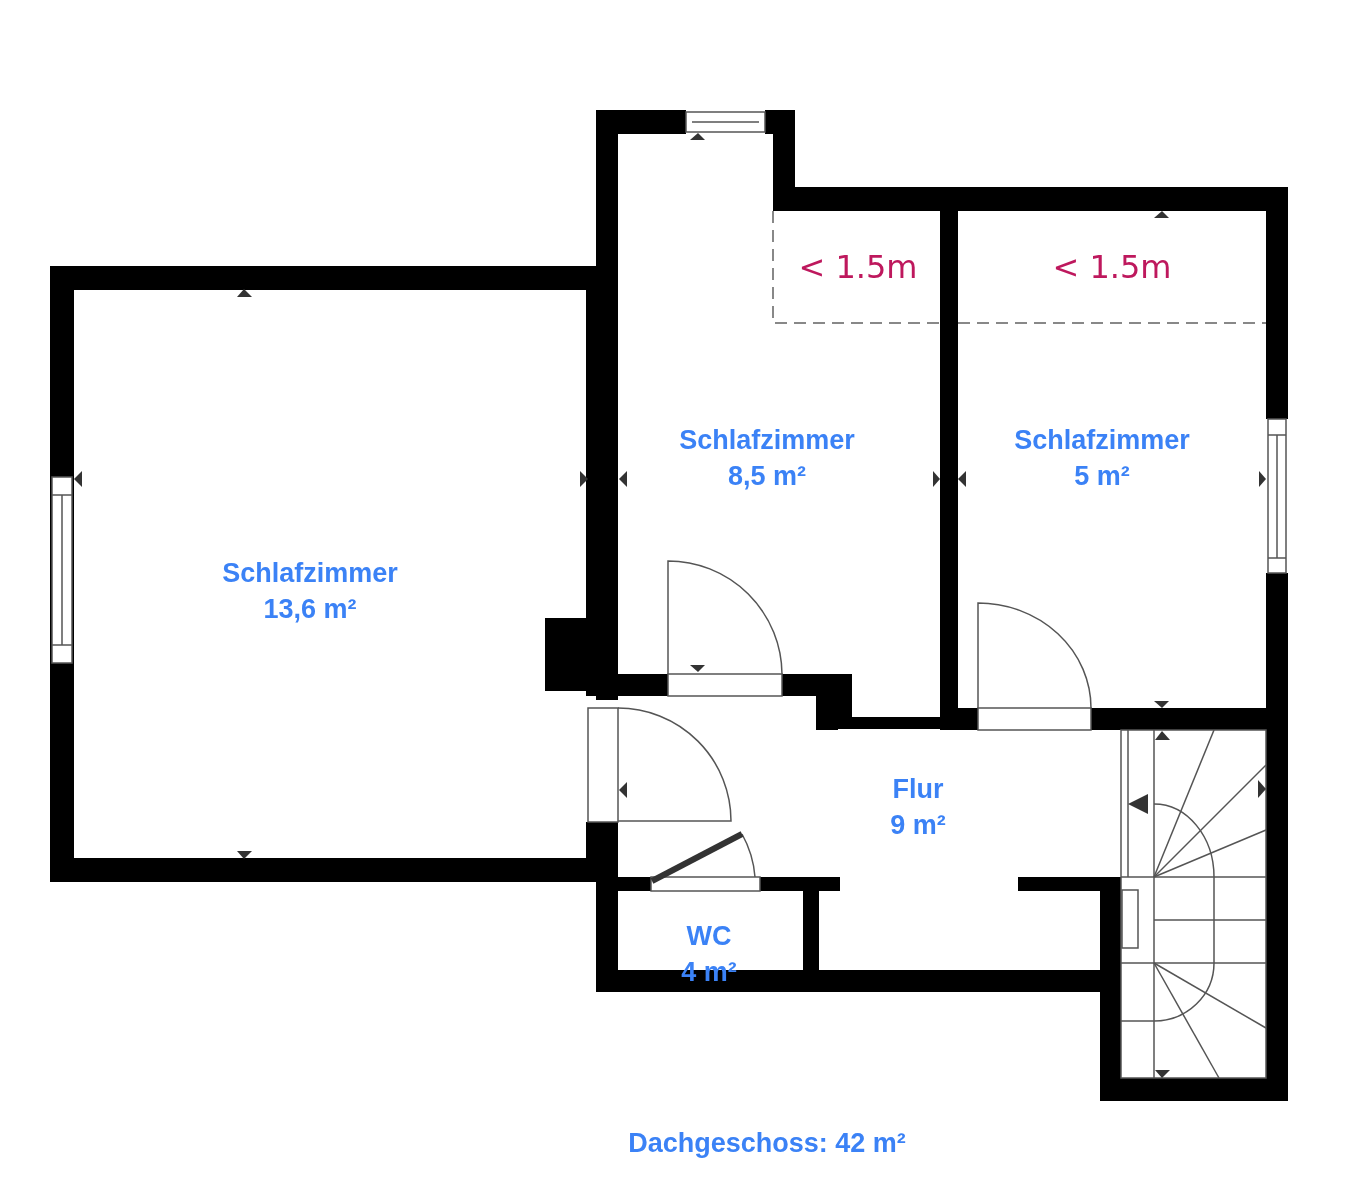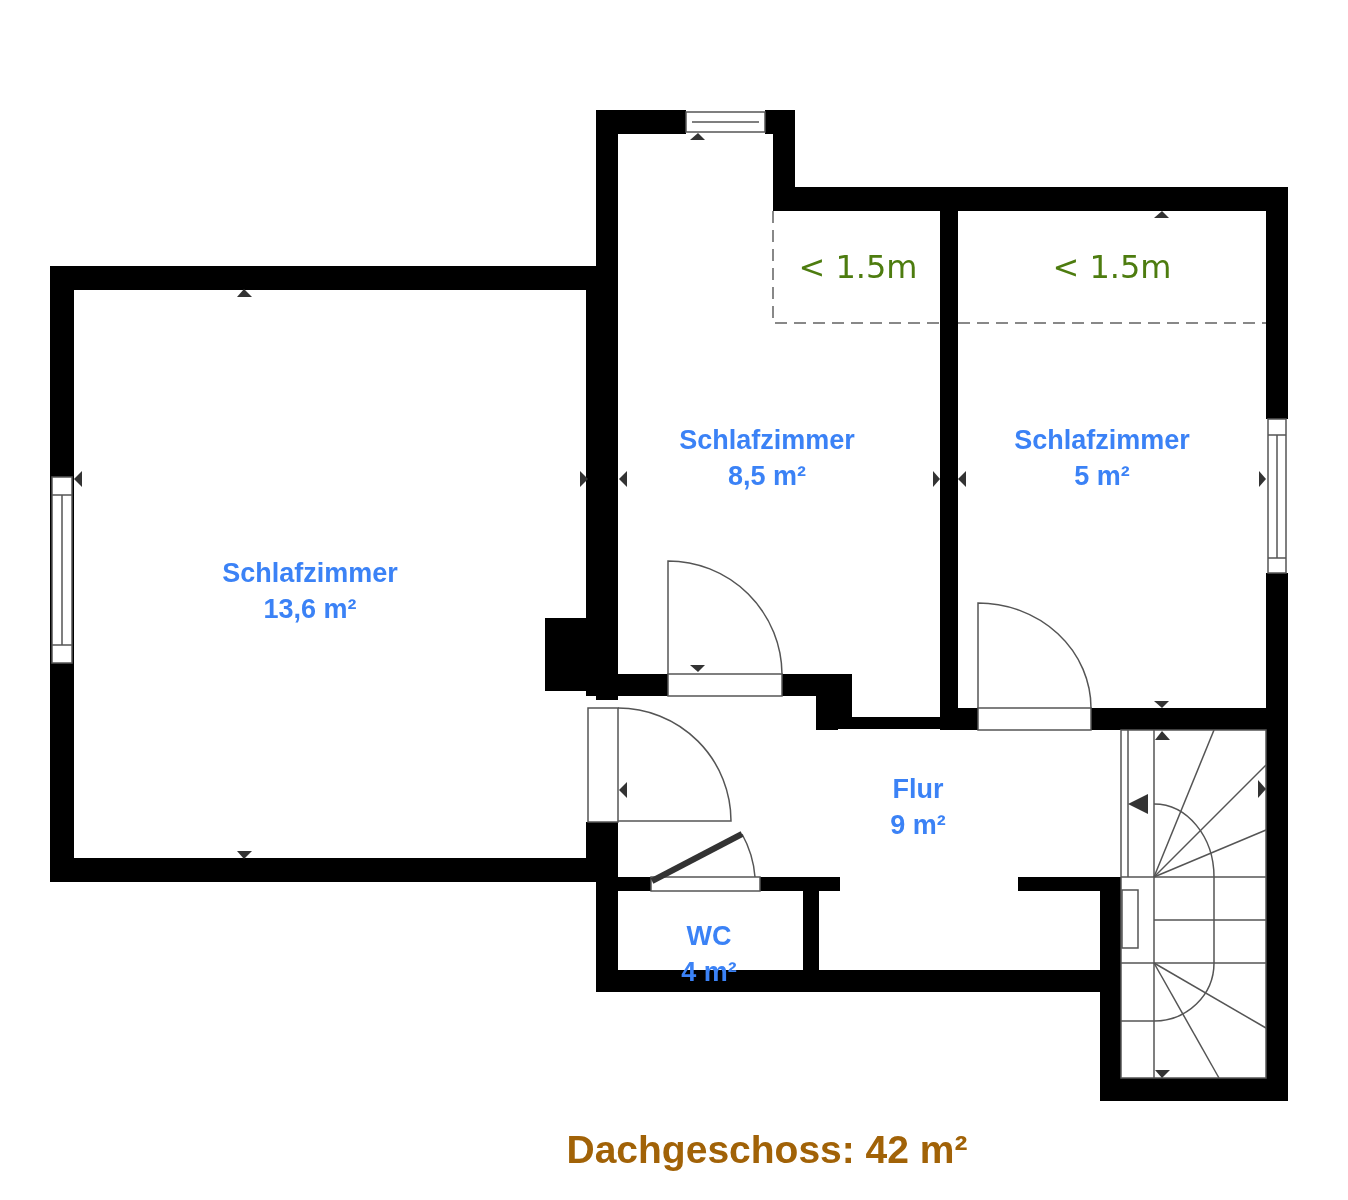--- a/index.html
+++ b/index.html
@@ -1,20 +1,20 @@
 <!DOCTYPE html>
 <html><head>
 <meta charset="utf-8">
 <style>
   html, body { margin:0; padding:0; background:#ffffff; }
   body { width:1348px; height:1200px; position:relative; overflow:hidden; font-family:"Liberation Sans", sans-serif; }
   svg { position:absolute; left:0; top:0; }
   .lbl { position:absolute; text-align:center; font-weight:bold; color:#3b82f6; font-size:27px; line-height:36px; transform:translateX(-50%); white-space:nowrap; }
-  .note { position:absolute; font-size:32px; color:#4d7c0f; font-family:"DejaVu Sans", sans-serif; transform:translateX(-50%); white-space:nowrap; }
-  .footer { position:absolute; left:767px; top:1128px; font-size:39px; font-weight:bold; color:#a16207; transform:translateX(-50%); white-space:nowrap; }
+  .note { position:absolute; font-size:32px; color:#be185d; font-family:"DejaVu Sans", sans-serif; transform:translateX(-50%); white-space:nowrap; }
+  .footer { position:absolute; left:767px; top:1128px; font-size:27px; font-weight:bold; color:#3b82f6; transform:translateX(-50%); white-space:nowrap; }
 </style>
 </head>
 <body>
 
 <svg width="1348" height="1200" viewBox="0 0 1348 1200">
 
   <g fill="#000">
 
     <rect x="50" y="266" width="550" height="24"></rect>
     <rect x="50" y="266" width="24" height="616"></rect>

